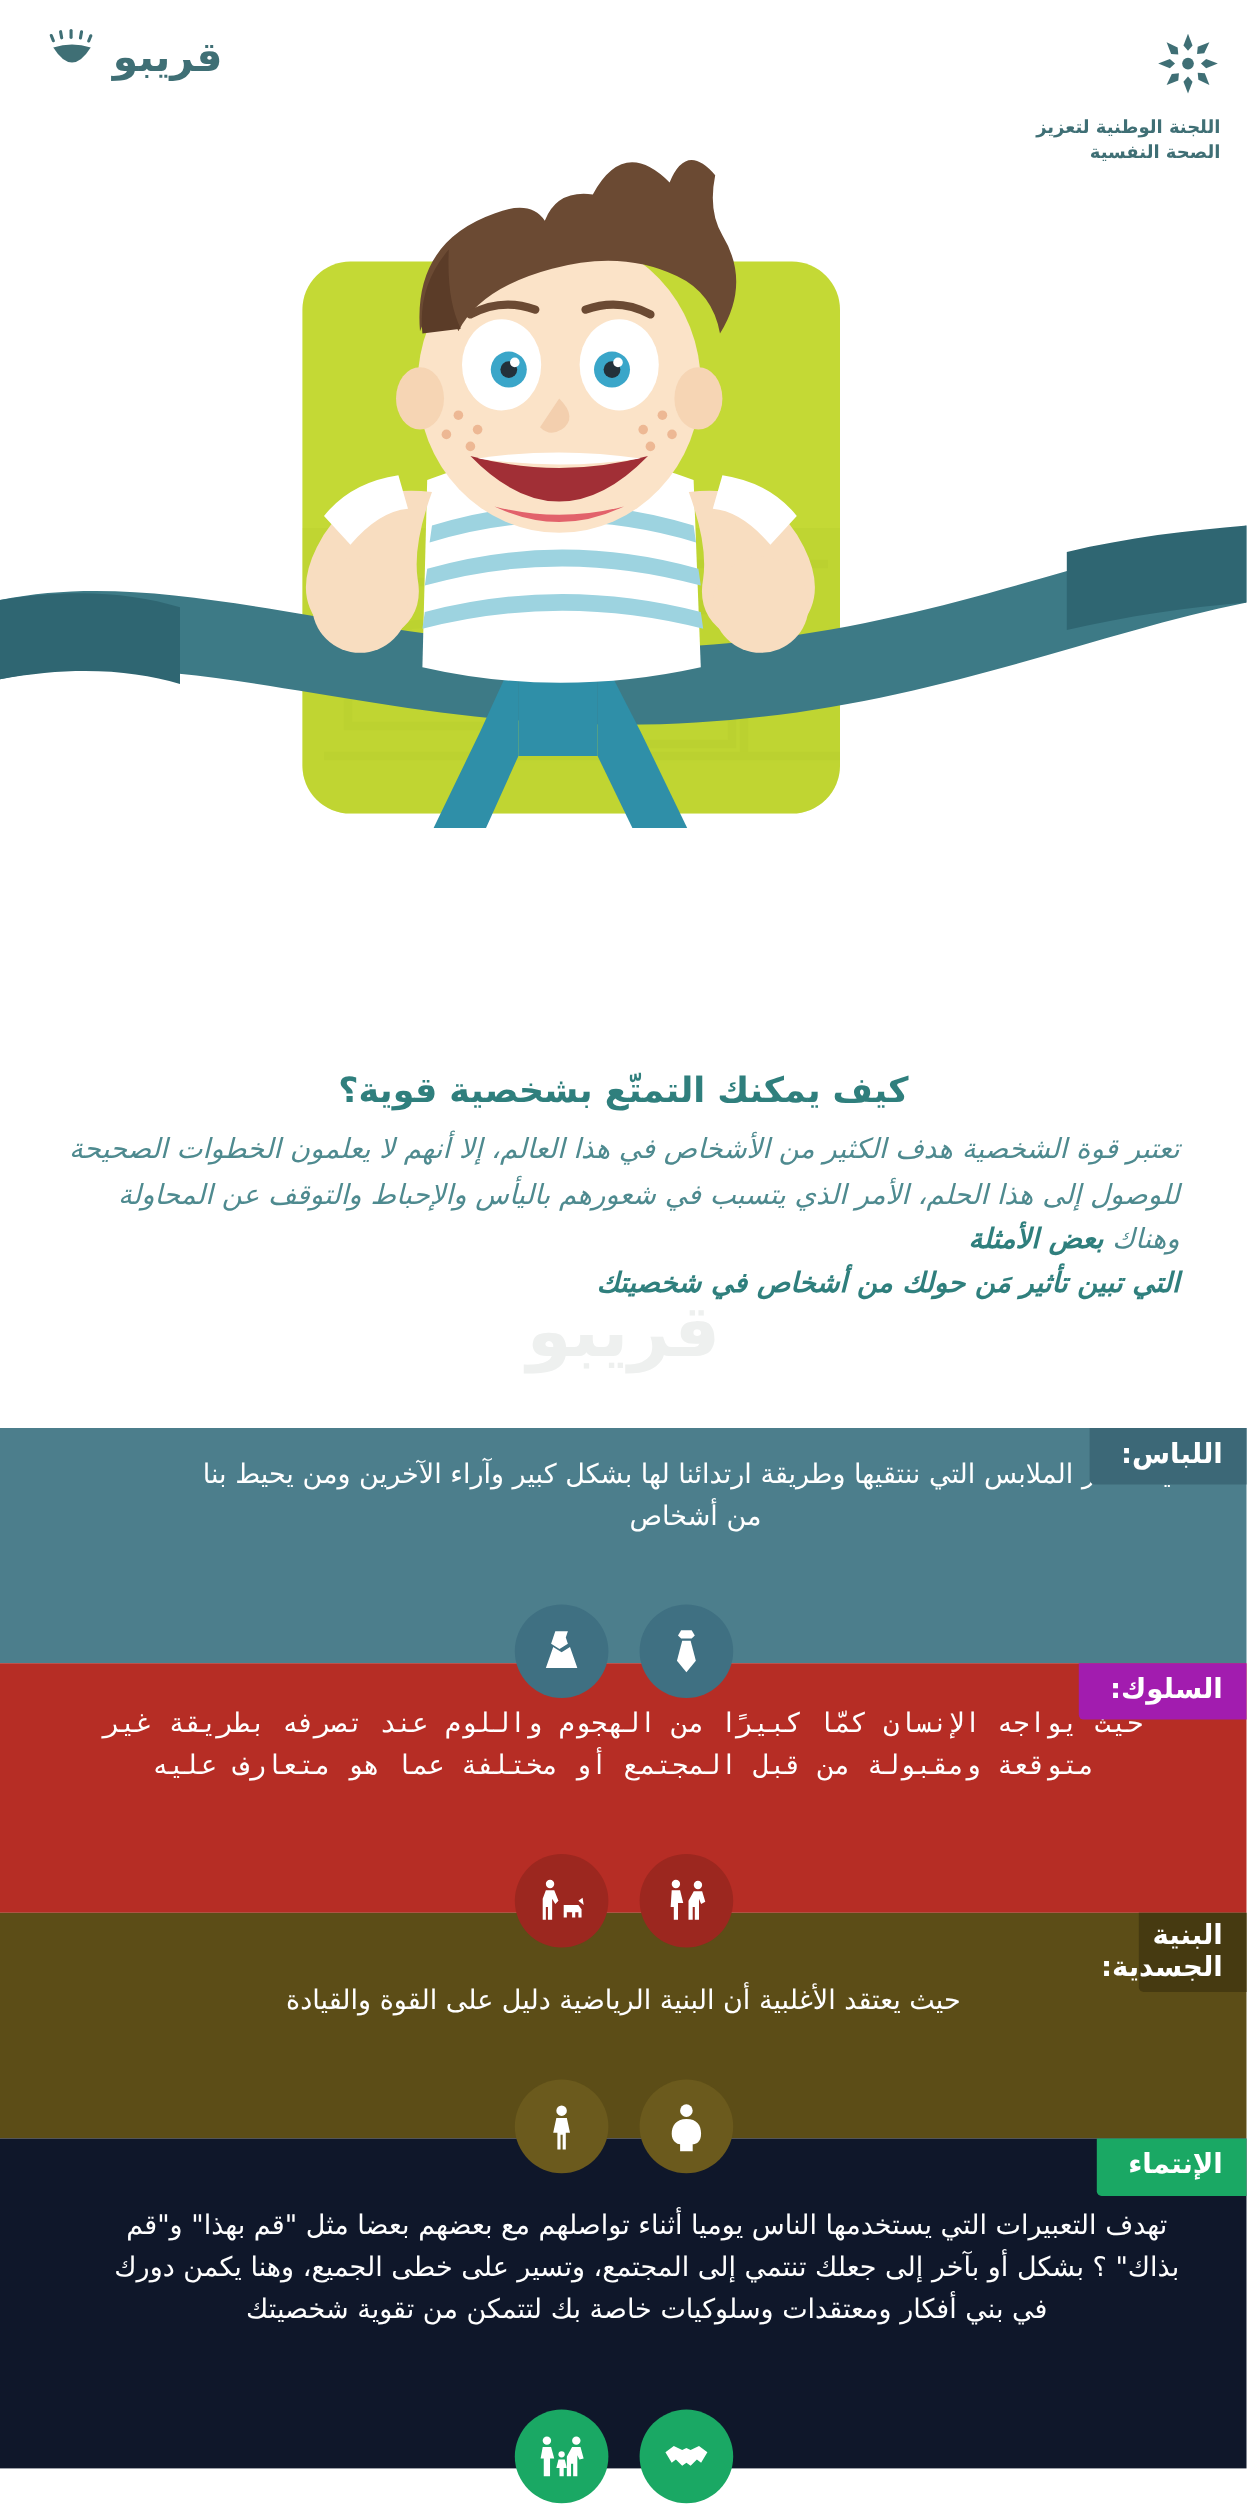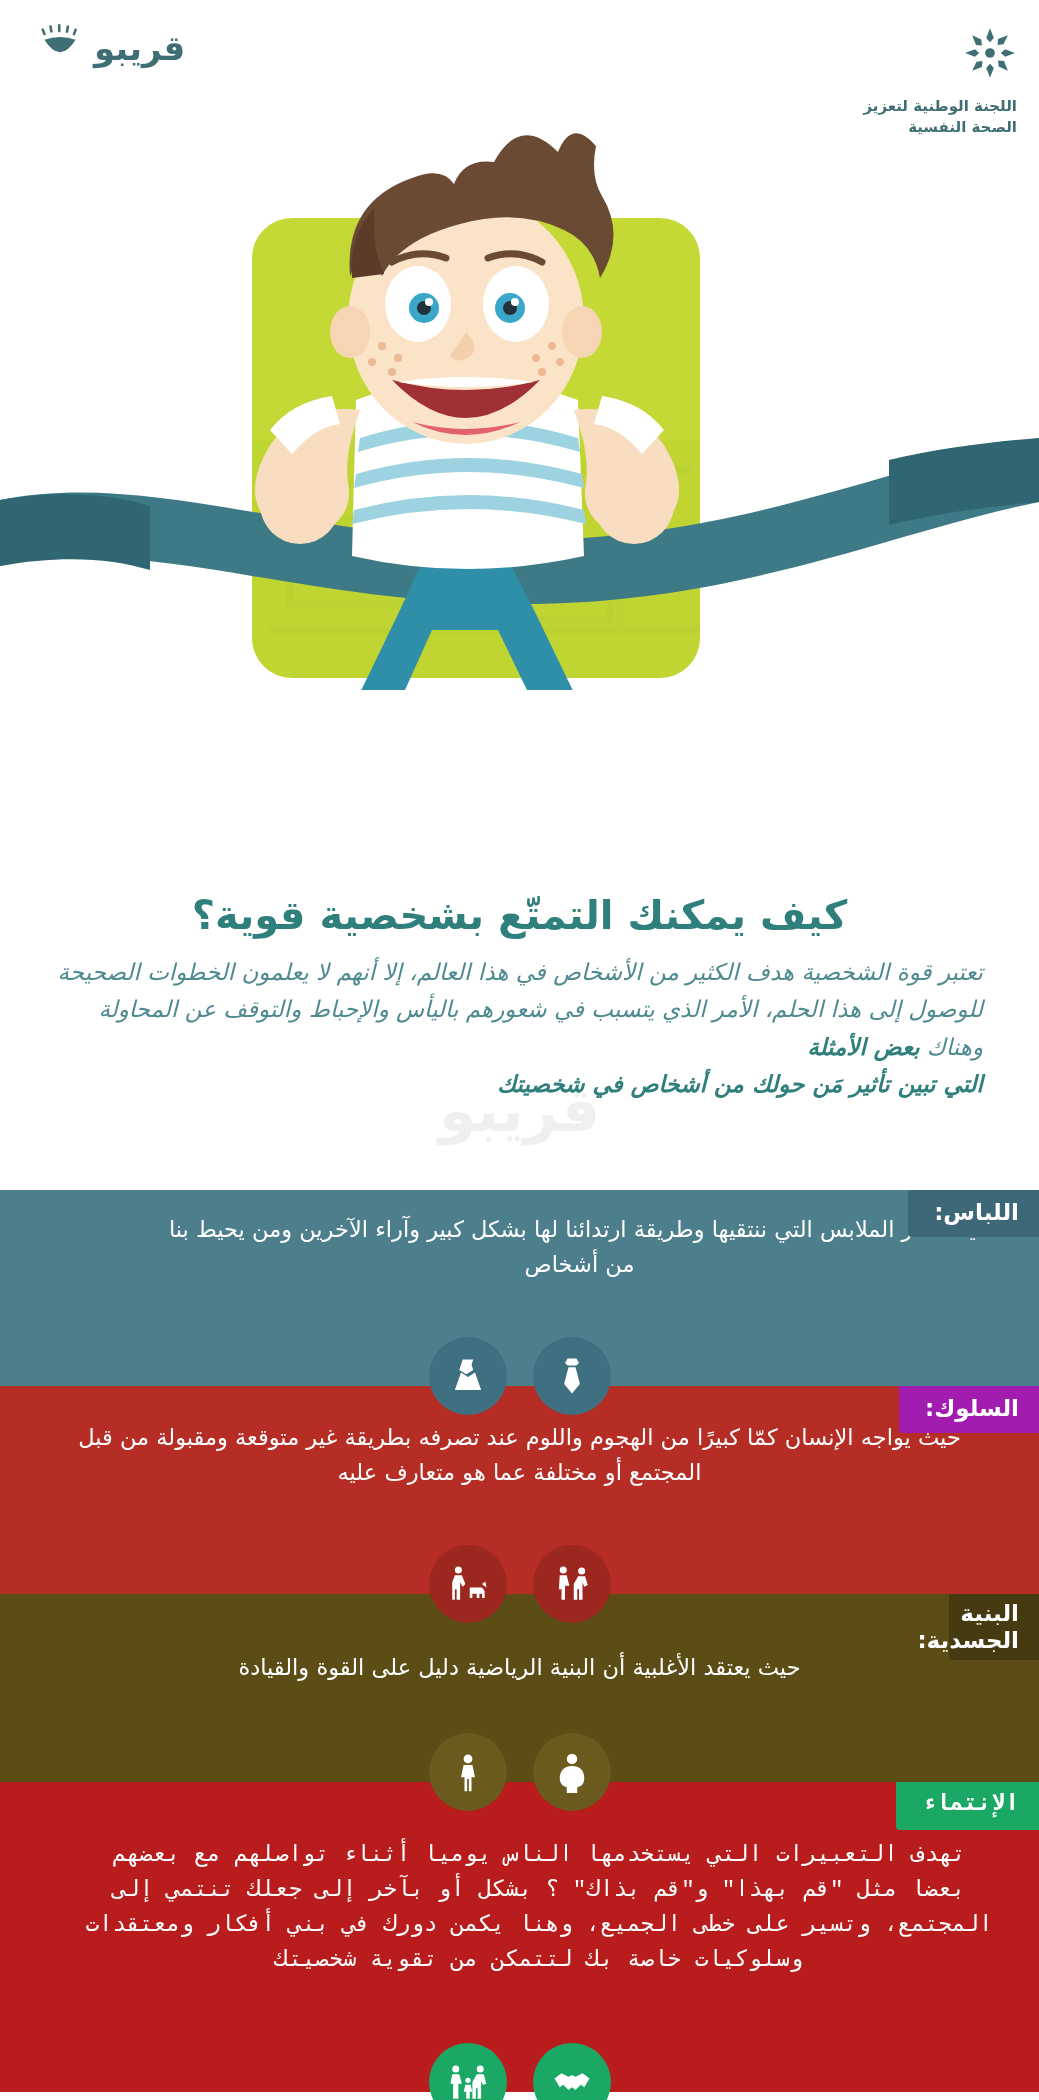--- a/index.html
+++ b/index.html
@@ -79,21 +79,21 @@
   .intro {
     position: absolute;
     top: 890px; left: 0;
     width: 1039px;
     padding: 0 56px;
     text-align: center;
     z-index: 20;
   }
   .intro-title {
     color: #2f7f7d;
-    font-size: 40px;
+    font-size: 29px;
     font-weight: bold;
     line-height: 1.25;
     margin-bottom: 14px;
     direction: rtl;
   }
   .intro-body {
     color: #4e8a8f;
     font-size: 23px;
     line-height: 1.62;
     direction: rtl;
@@ -177,21 +177,21 @@
   
   .s-clothes { background: #4c7e8c; }
   .s-clothes .sec-label { background: #3c6877; }
   .s-clothes .icon-circle { background: #3f7082; }
   .s-behaviour { background: #b62d25; }
   .s-behaviour .sec-label { background: #a21caf; }
   .s-behaviour .icon-circle { background: #9c271f; }
   .s-body { background: #5c4d17; }
   .s-body .sec-label { background: #463a11; }
   .s-body .icon-circle { background: #6b5a1d; }
-  .s-belong { background: #b91c1c; font-family: Liberation Mono, monospace; }
+  .s-belong { background: #0f172a; }
   .s-belong .sec-label { background: #1aa864; }
   .s-belong .icon-circle { background: #1aa864; }
 </style>
 </head>
 <body>
 
 <div class="page">
 
   <div class="header">
 
@@ -356,21 +356,21 @@
           <svg viewBox="0 0 48 48" fill="currentColor">
               <path d="M18 5h12l-2 6 2 6-8 5-8-5 2-6z"></path>
               <path d="M16 20l8 5 8-5 7 20H9z"></path>
             </svg>
         </div>
       </div>
     </div>
 
     <div class="section s-behaviour">
       <div class="sec-label">السلوك:</div>
-      <div class="sec-body" style="padding-top:34px;">
+      <div class="sec-body" style="padding-top:34px;font-family:Liberation Mono, monospace;">
         <div class="sec-text">حيث يواجه الإنسان كمّا كبيرًا من الهجوم واللوم عند تصرفه بطريقة غير متوقعة ومقبولة من قبل المجتمع أو مختلفة عما هو متعارف عليه</div>
       </div>
       <div class="icons">
         <div class="icon-circle">
           <svg viewBox="0 0 48 48" fill="currentColor">
             <circle cx="14" cy="8" r="4"></circle>
               <path d="M10 14h8l3 12h-5v16h-4V30h-3z"></path>
             <circle cx="35" cy="9" r="4"></circle>
               <path d="M31 15h8l3 10-4 2-2-5v20h-4V30h-2V42h-4V24z"></path>
           </svg>

